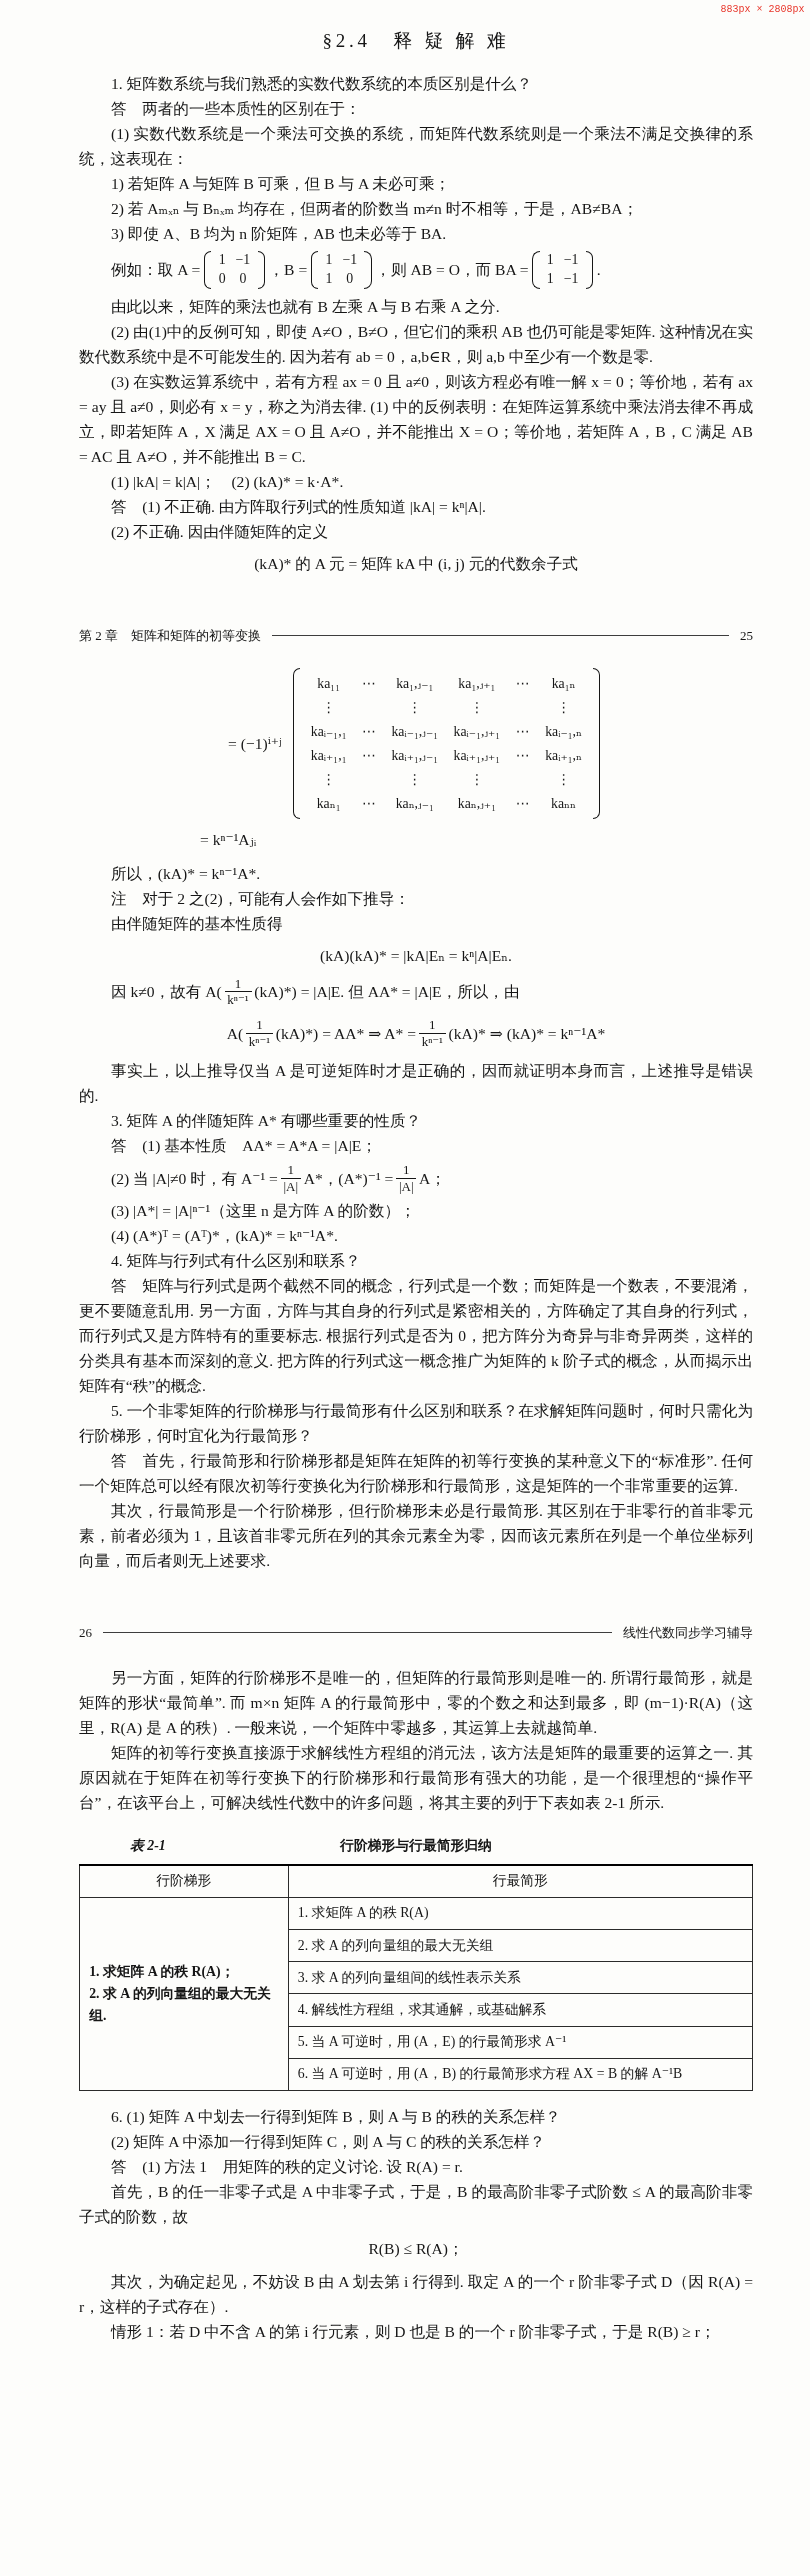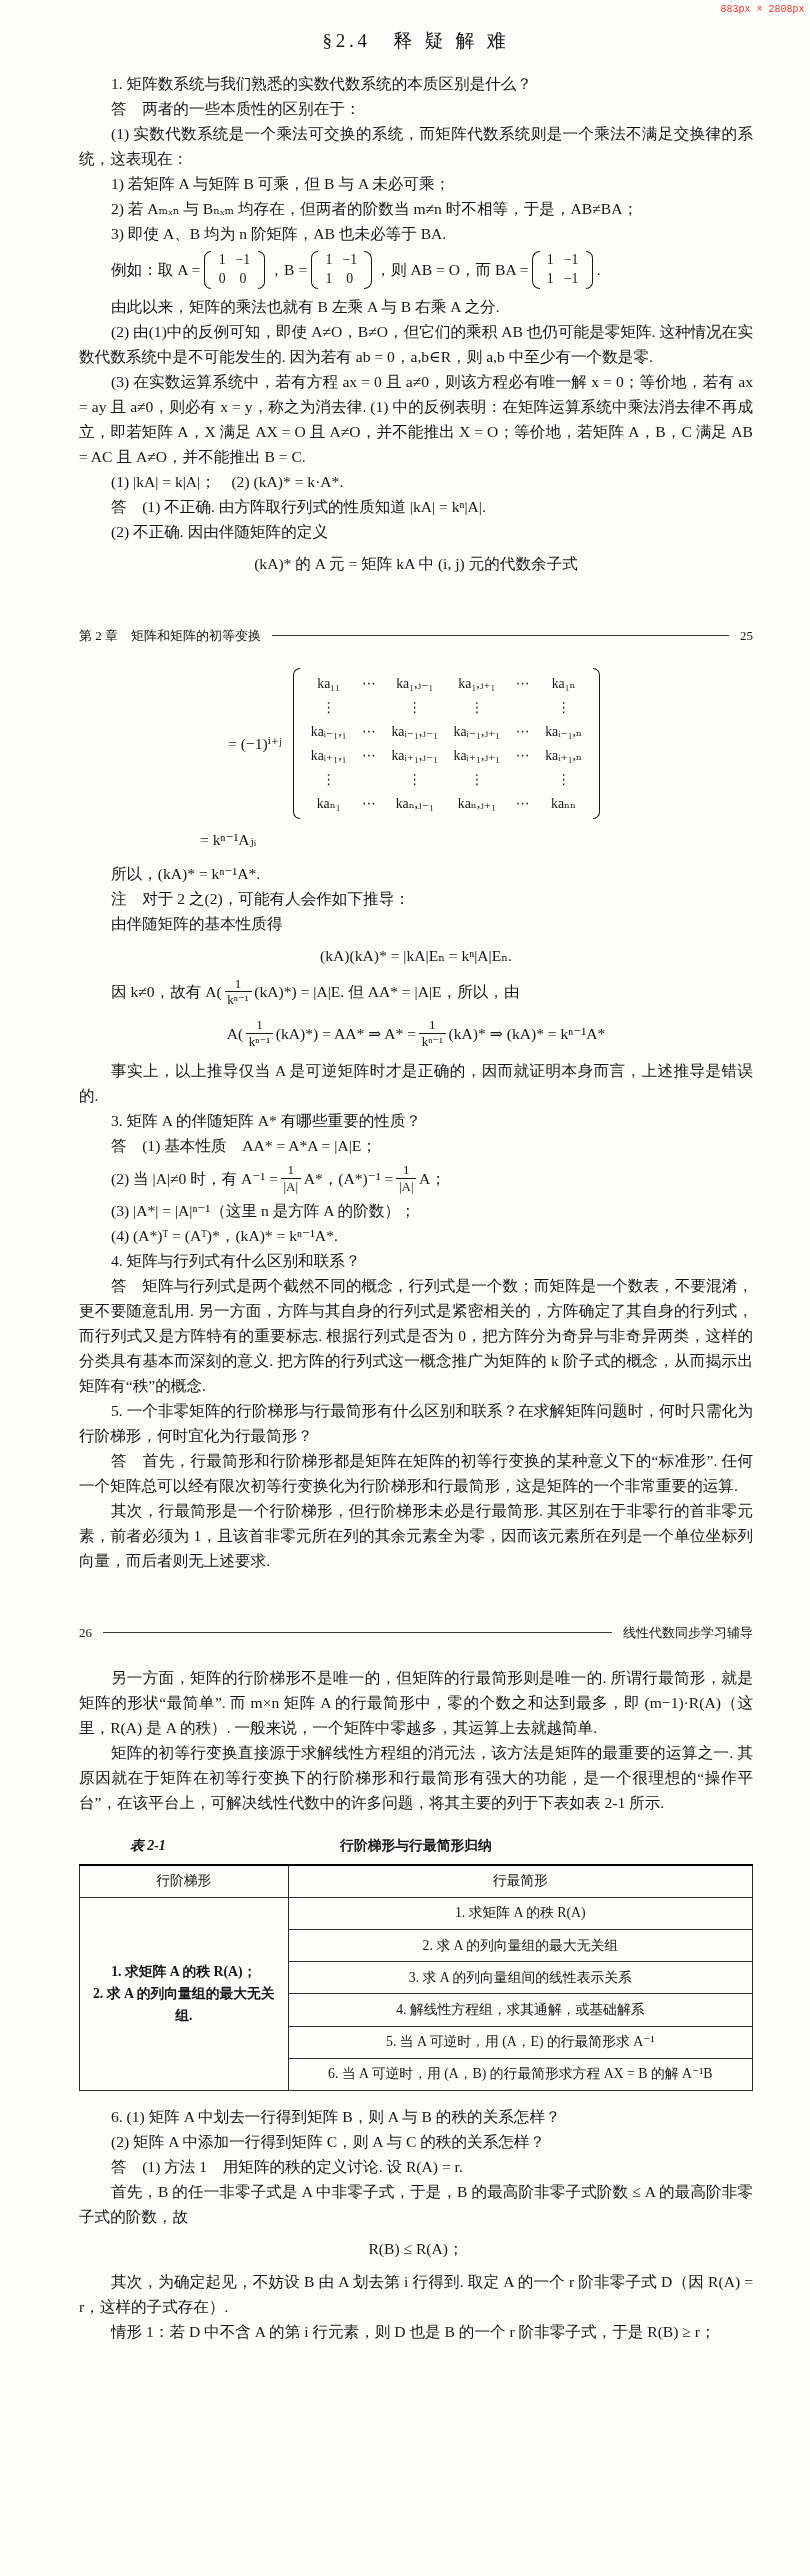--- a/index.html
+++ b/index.html
@@ -45,21 +45,21 @@
   .det-row { display: flex; justify-content: center; align-items: center; gap: 7.3px; }
   .bigmat { display: grid; grid-template-columns: repeat(6, auto); column-gap: 15.6px;
             row-gap: 0.9px; padding: 4.6px 11px; text-align: center;
             font-size: 13.8px; line-height: 23px; }
   .det-result { margin: 7.3px 0 0 121px; }
   .tblcap { position: relative; text-align: center; font-size: 13.8px;
             font-weight: bold; margin: 18.3px 0 5.5px; }
   .tblcap .lbl { position: absolute; left: 51px; font-style: italic; }
   table.tbl { width: 100%; border-collapse: collapse; font-size: 13.8px;
               line-height: 22px; margin-bottom: 13px; }
-  table.tbl th, table.tbl td { border: 0.9px solid #2b2b2b; padding: 4.6px 9.2px; text-align: center; }
+  table.tbl th, table.tbl td { border: 0.9px solid #2b2b2b; padding: 4.6px 9.2px; }
   table.tbl th { border-top: 2.2px solid #000; font-weight: normal; text-align: center; }
   td.leftcell { width: 31%; white-space: pre-line; vertical-align: middle; font-weight: bold; }
   .watermark { display: flex; align-items: center; justify-content: center; gap: 9.2px;
                margin-top: 26px; color: #8f8f8f; font-size: 23px;
                font-family: "DejaVu Sans", sans-serif; opacity: 0.85; }
   .wm-logo { width: 35px; height: 35px; border: 2.3px solid #8f8f8f;
              border-radius: 50%; display: flex; align-items: center;
              justify-content: center; }
   .wm-logo .dot { width: 13px; height: 13px; border: 1.8px solid #8f8f8f; border-radius: 50%; }
 </style>

